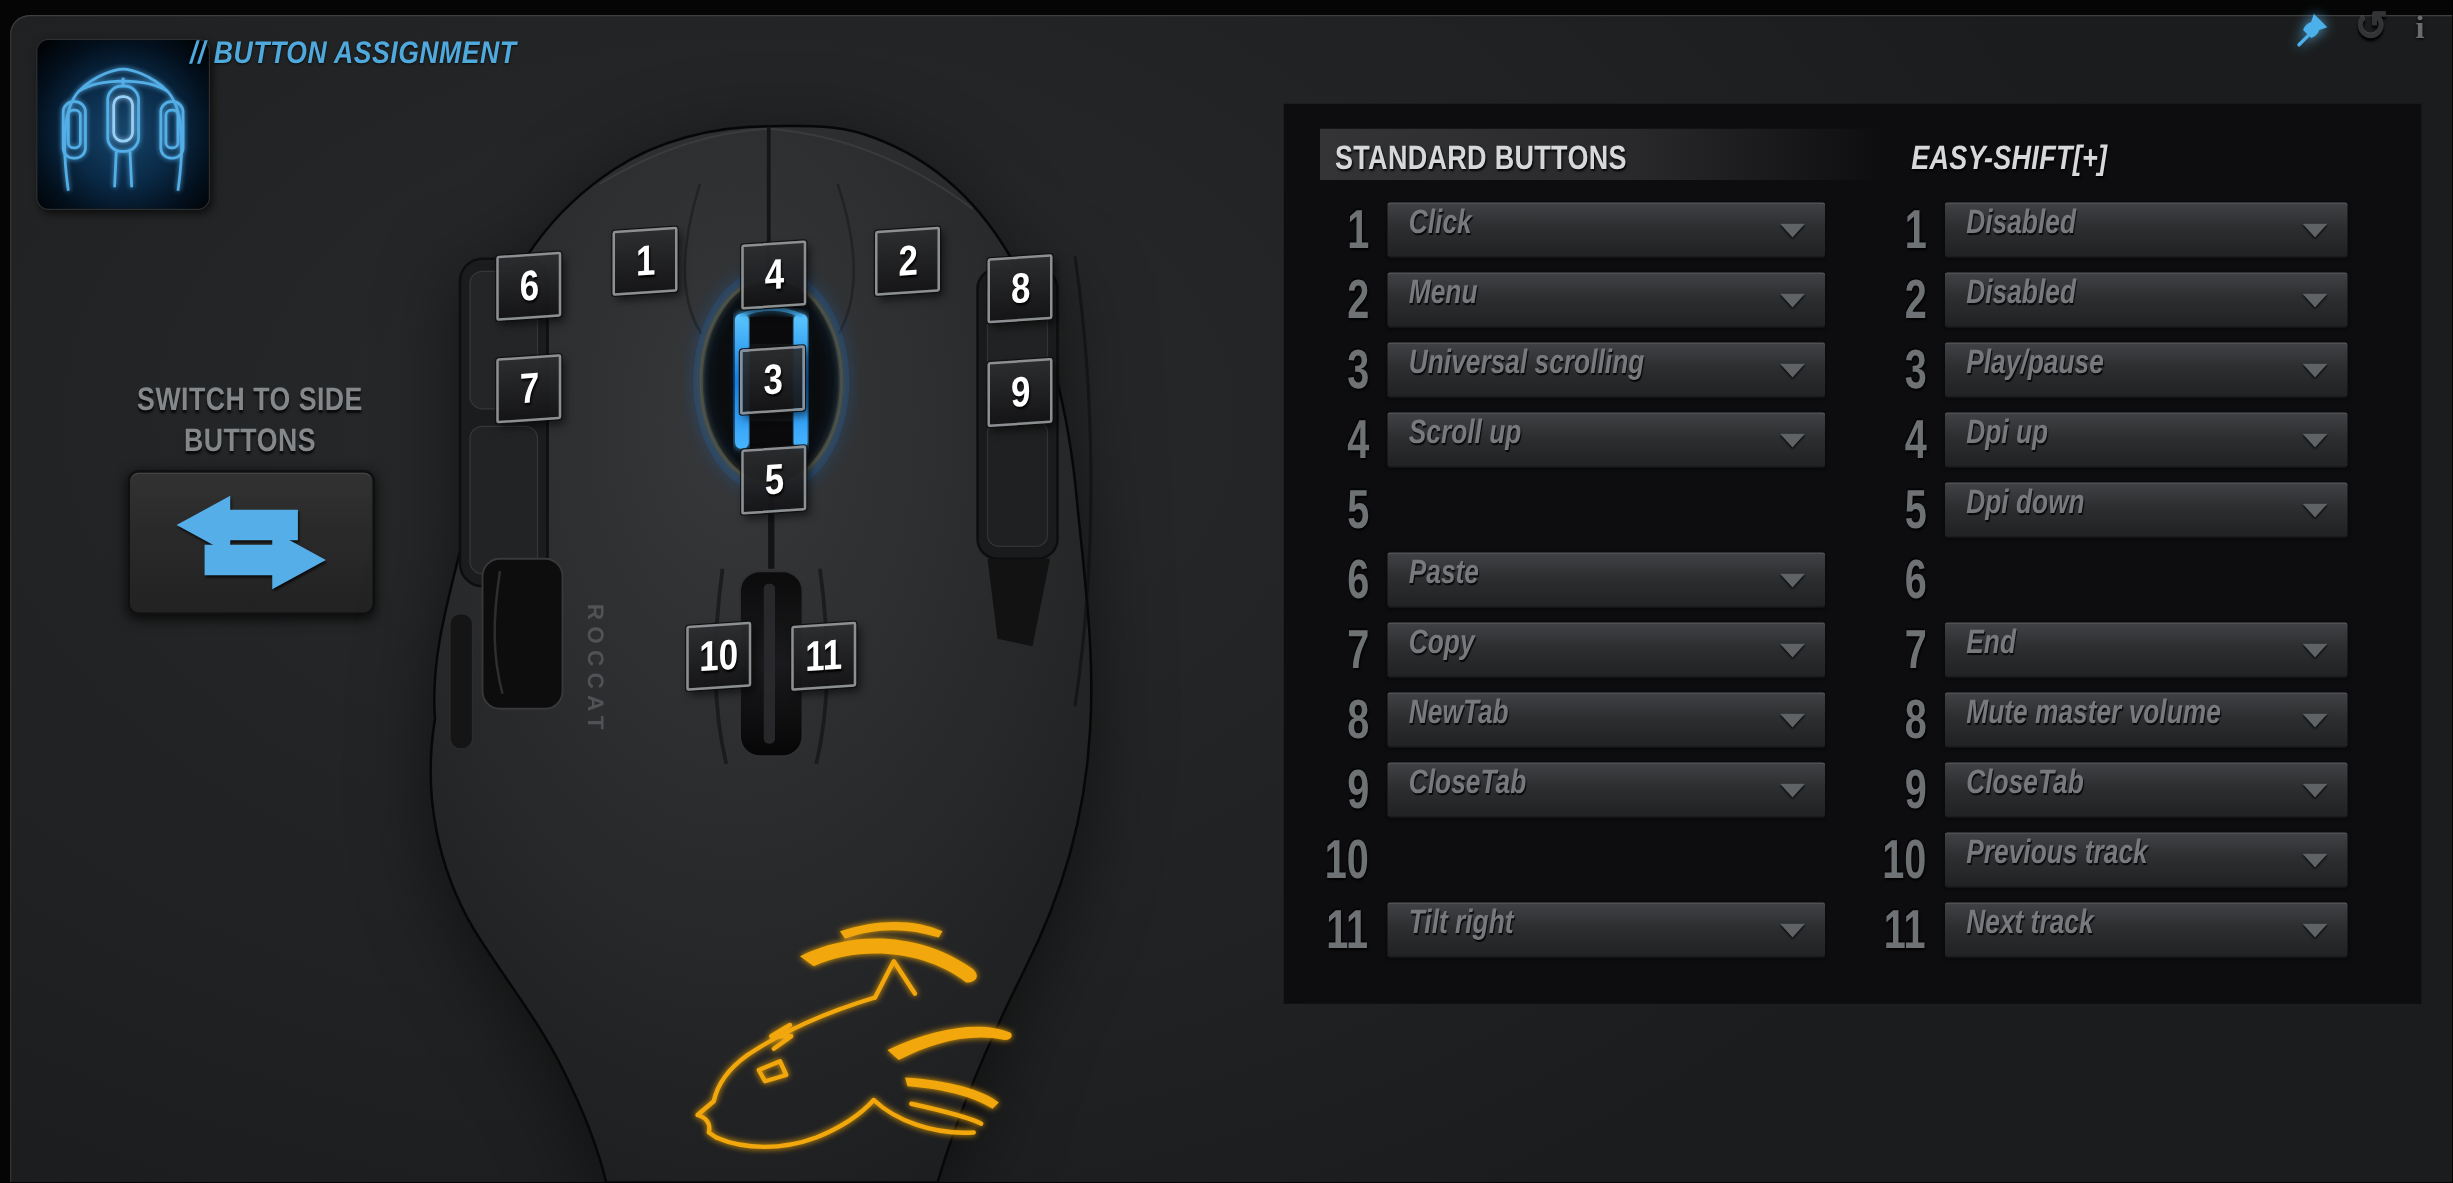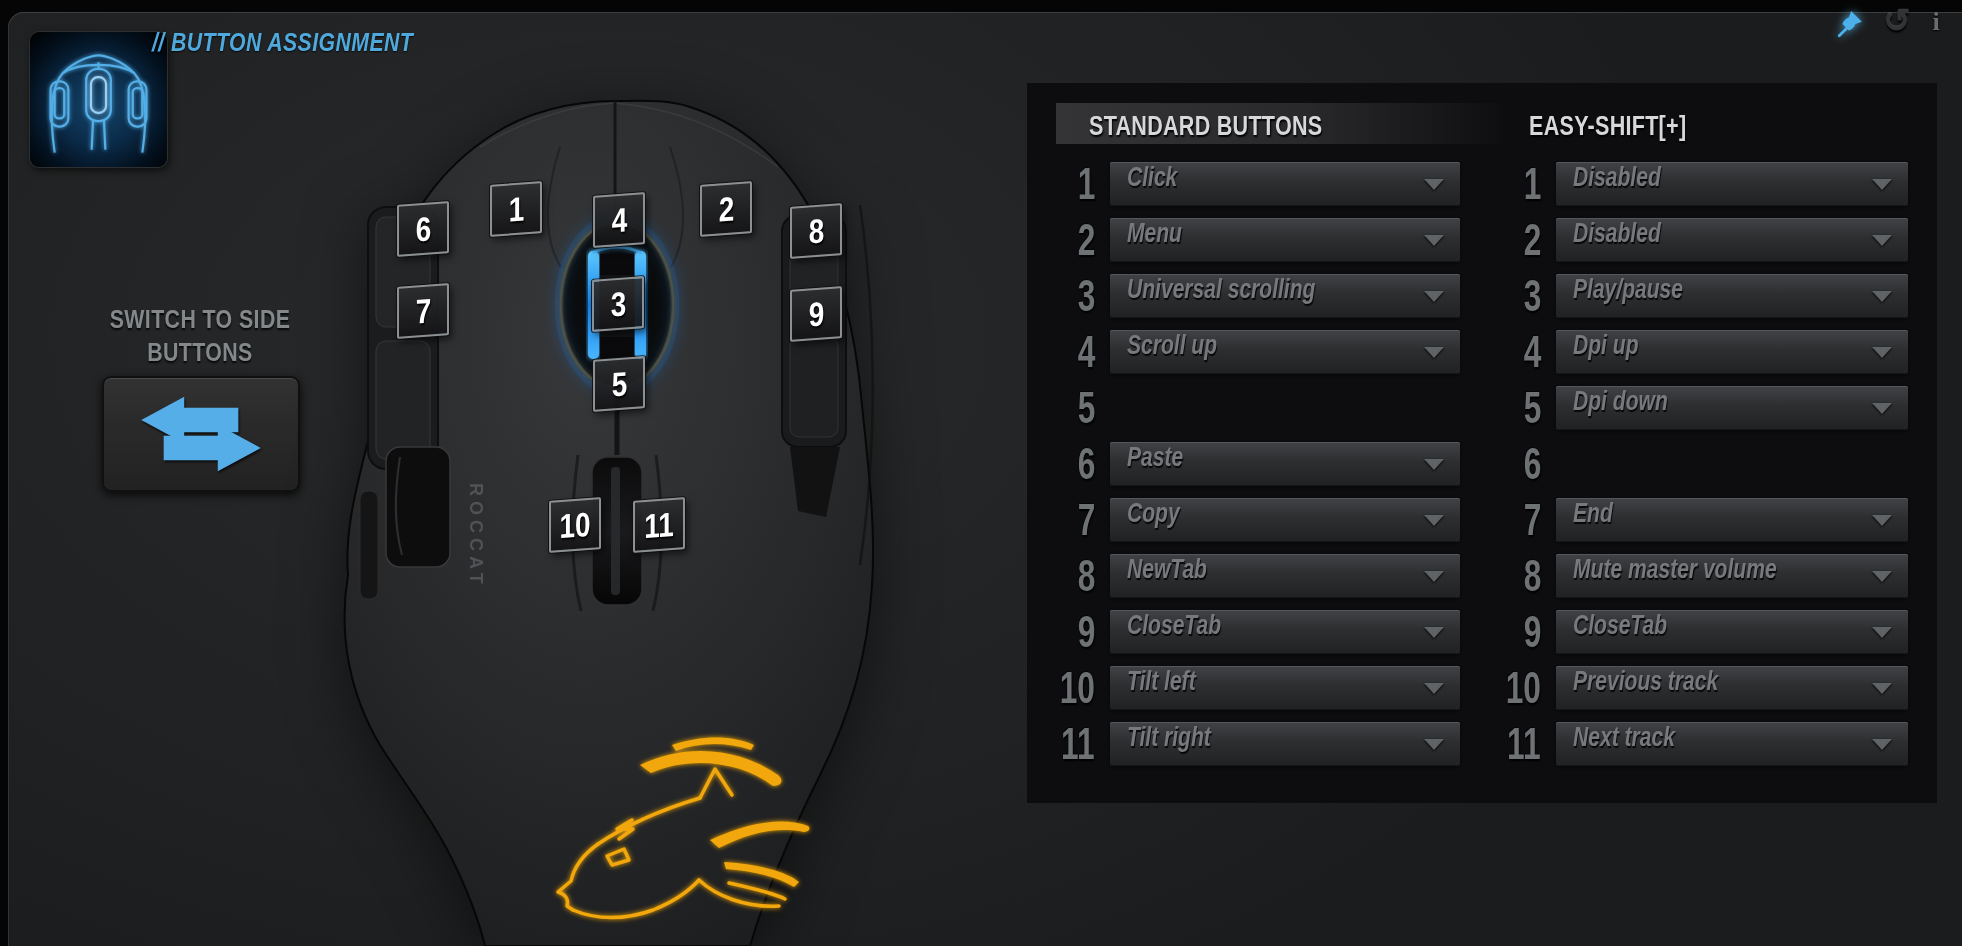--- a/index.html
+++ b/index.html
@@ -45,33 +45,33 @@
          color:#fff;font-weight:bold;z-index:5;}
   .plate span{display:inline-block;font-size:34px;transform:scaleX(.82);
          text-shadow:1px 2px 2px #000;}
   
   .panel{position:absolute;left:1027px;top:83px;width:910px;height:720px;background:#0d0d0f;}
   .hdr-bar{position:absolute;left:29px;top:20px;width:455px;height:41px;
          background:linear-gradient(90deg,#343436 0%, #29292b 55%, rgba(18,18,20,0) 100%);}
   .hdr{position:absolute;top:28px;white-space:nowrap;}
   .hdr span{display:inline-block;font-size:27px;font-weight:bold;color:#d6d8d9;letter-spacing:.3px;
          transform:scaleX(.8);transform-origin:left center;text-shadow:1px 2px 2px #000;}
-  .hdr-std{left:62px;text-align:right;} .hdr-es{left:502px;}
+  .hdr-std{left:41px;text-align:right;} .hdr-es{left:502px;font-style:italic;}
   .col{position:absolute;top:79px;display:flex;flex-direction:column;gap:12px;}
   .col-std{left:16px;} .col-es{left:462px;}
   .row{display:flex;align-items:center;height:44px;}
   .num{width:52px;text-align:right;margin-right:15px;color:#6f7275;font-weight:bold;}
   .num{font-size:44px;line-height:44px;}
   .num b{display:inline-block;font-weight:bold;transform:scaleX(.72);transform-origin:right center;
          text-shadow:1px 2px 2px #000, -1px -1px 0 rgba(0,0,0,.6);}
   .dd{position:relative;width:350px;height:44px;border-radius:2px;cursor:pointer;
          background:linear-gradient(180deg,#404245 0%, #2c2e30 45%, #1f2123 100%);
          box-shadow:inset 0 1px 0 #54565a, inset 0 -1px 0 #17181a, 0 1px 3px rgba(0,0,0,.6);
          display:flex;align-items:flex-start;}
-  .col-es .dd{width:352px;}
+  .col-es .dd{width:322px;}
   .ddv{display:inline-block;margin-left:17px;font-size:27px;font-weight:bold;font-style:italic;
          color:#77797d;transform:scaleX(.78);transform-origin:left center;white-space:nowrap;
          text-shadow:1px 2px 1px rgba(0,0,0,.85);}
   .dda{position:absolute;right:16px;top:17px;width:0;height:0;
          border-left:10px solid transparent;border-right:10px solid transparent;
          border-top:11px solid #606366;filter:drop-shadow(0 1px 1px #000);}
 </style>
 </head>
 <body>
 
@@ -315,24 +315,20 @@
         </div>
       <div class="row">
           <span class="num"><b>9</b></span>
           <div class="dd">
             <span class="ddv">CloseTab</span>
             <span class="dda"></span>
           </div>
         </div>
       <div class="row">
           <span class="num"><b>10</b></span>
-          <div class="dd">
-            <span class="ddv">Tilt left</span>
-            <span class="dda"></span>
-          </div>
         </div>
       <div class="row">
           <span class="num"><b>11</b></span>
           <div class="dd">
             <span class="ddv">Tilt right</span>
             <span class="dda"></span>
           </div>
         </div>
     </div>
 

